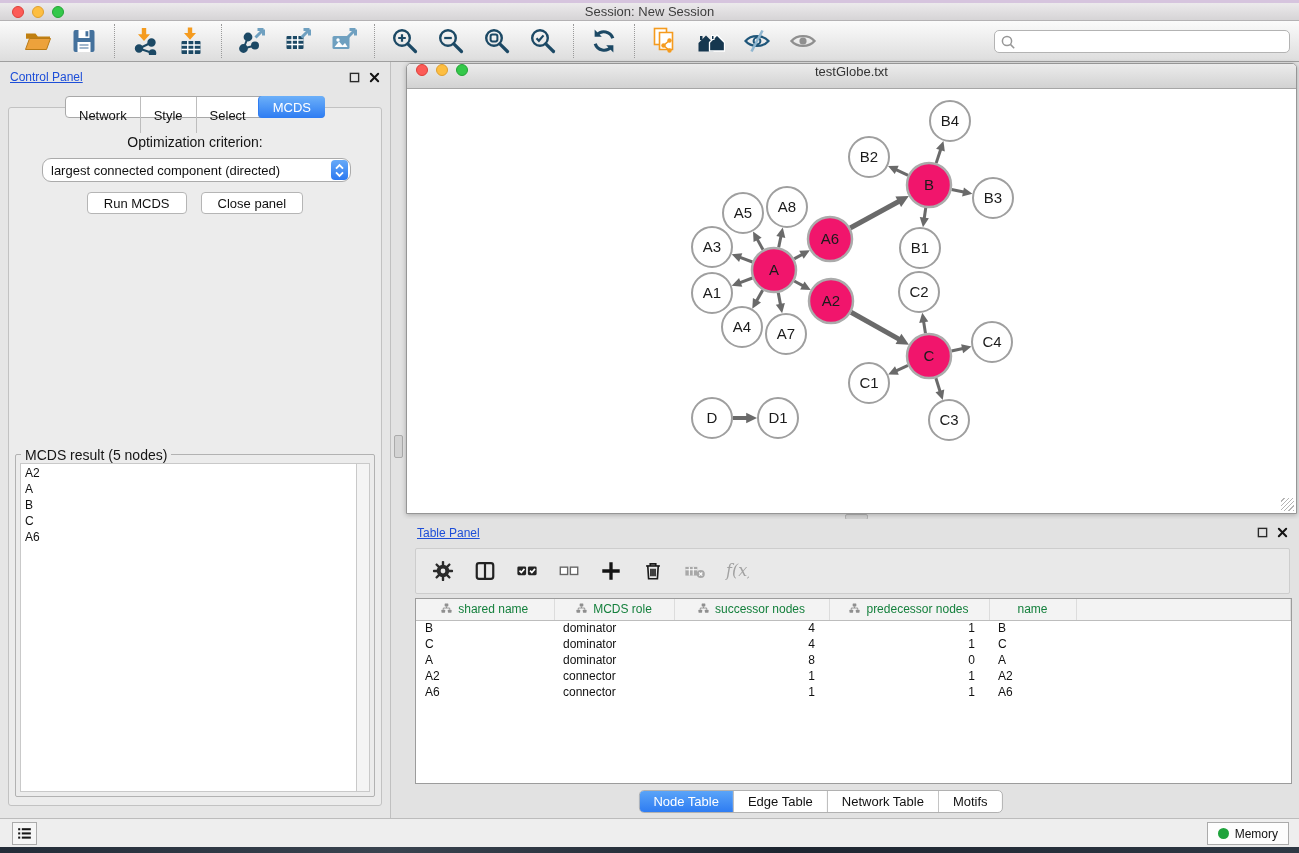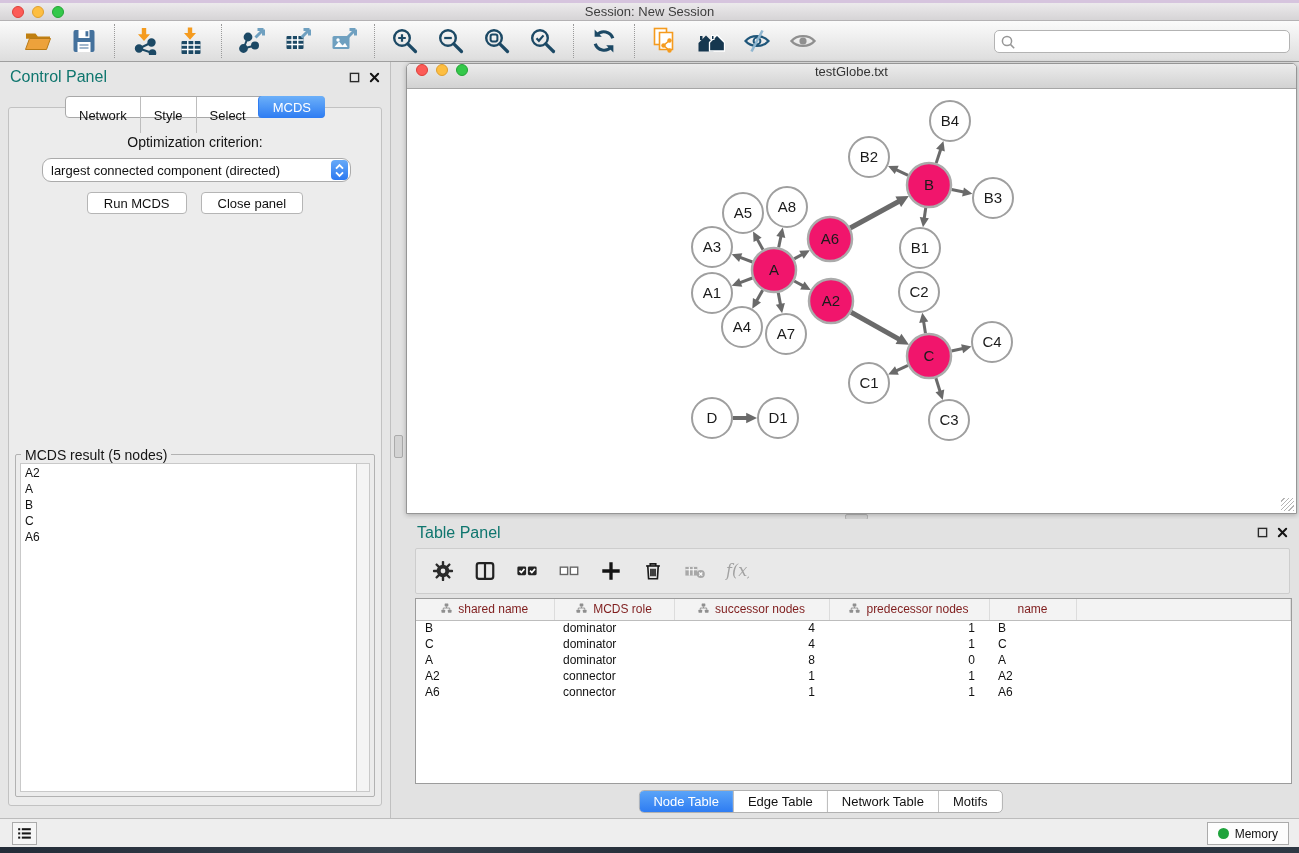--- a/index.html
+++ b/index.html
@@ -46,21 +46,21 @@
     background:#fff; border:1px solid #b3b3b3; border-radius:5px;
     display:flex; align-items:center; padding-left:5px;
   }
   #search-input { border:none; outline:none; flex:1; height:100%; font-size:12px; background:transparent; }
   
   #control-panel {
     position:absolute; left:0; top:62px; width:391px; height:756px;
     background:#e6e6e6; border-right:1px solid #c0c0c0;
   }
   .cp-header { height:30px; display:flex; align-items:center; padding:0 10px; }
-  .panel-title { font-size:16px; color:#0f766e; flex:1; }
+  .panel-title { font-size:12px; color:#1d4ed8; flex:1;text-decoration:underline; }
   .panel-ctl { display:flex; gap:9px; align-items:center; }
   .panel-ctl span { display:flex; cursor:default; }
   #cp-tabs { position:absolute; top:34px; left:50%; transform:translateX(-50%); display:flex; z-index:3;
     border:1px solid #a8a8a8; border-radius:4px; background:#fff; height:22px; }
   .cp-tab { padding:18px 13px; font-size:13px; display:flex; align-items:center; border-left:1px solid #bdbdbd; color:#111; }
   .cp-tab:first-child { border-left:none; border-radius:3px 0 0 3px; }
   .cp-tab:last-child { border-radius:0 3px 3px 0; }
   .cp-tab.selected { background:linear-gradient(#6cb0f9,#2e7cf2); color:#fff; border-left-color:#2e7cf2; margin:-1px; border-radius:4px; padding:1px 14px 0; }
   #cp-content {
     position:absolute; top:45px; left:8px; right:8px; bottom:12px;
@@ -129,21 +129,21 @@
   }
   .tp-btn { width:26px; height:26px; display:flex; align-items:center; justify-content:center; cursor:default; }
   .tp-btn.disabled { opacity:.95; }
   #tp-table-wrap {
     position:absolute; top:79px; left:9px; right:7px; bottom:34px;
     background:#fff; border:1px solid #9c9c9c; overflow:hidden;
   }
   table { border-collapse:collapse; table-layout:fixed; width:100%; }
   thead th {
     height:21px; background:#f3f3f3; border-right:1px solid #dcdcdc; border-bottom:1px solid #bdbdbd;
-    font-weight:normal; font-size:12px; color:#7f1d1d; text-align:center; vertical-align:middle;
+    font-weight:normal; font-size:12px; color:#15803d; text-align:center; vertical-align:middle;
   }
   thead th .hd { display:inline-flex; align-items:center; gap:6px; }
   tbody td { height:16px; font-size:12px; color:#111; white-space:nowrap; overflow:hidden; }
   td.l { text-align:left; padding-left:9px; }
   td.r { text-align:right; padding-right:14px; }
   #tp-tabs {
     position:absolute; bottom:5px; left:calc(50% - 32px); transform:translateX(-50%);
     display:flex; height:23px; background:#fff; border:1px solid #b1b1b1; border-radius:5px;
   }
   .seg { padding:0 14px; display:flex; align-items:center; font-size:13px; color:#111; border-left:1px solid #b9b9b9; }

